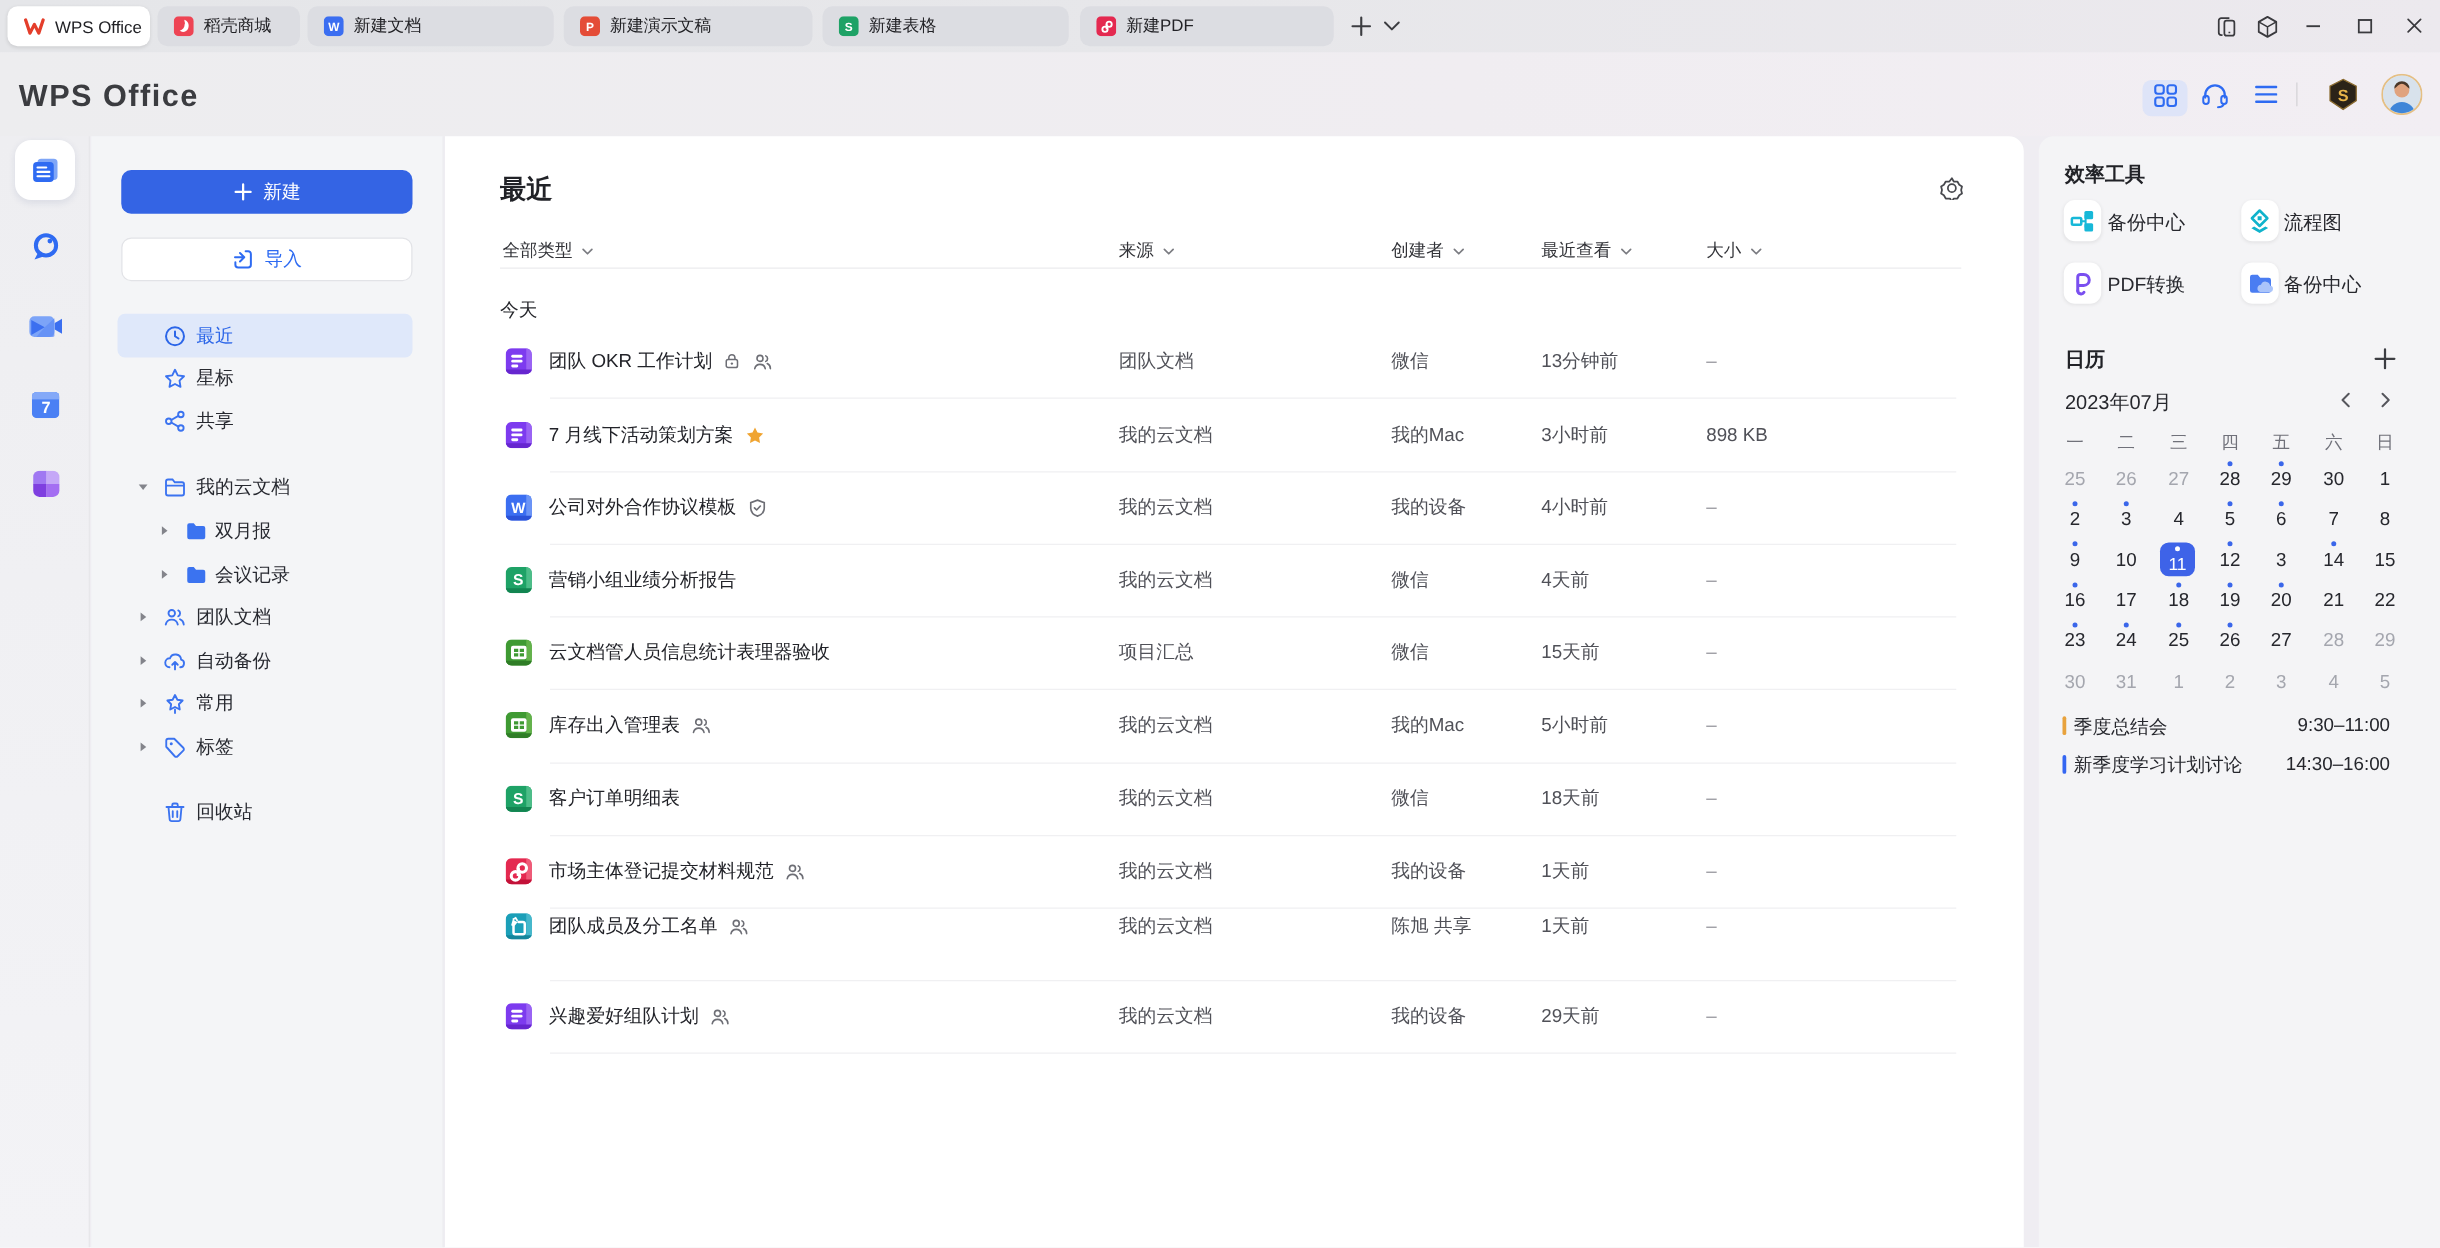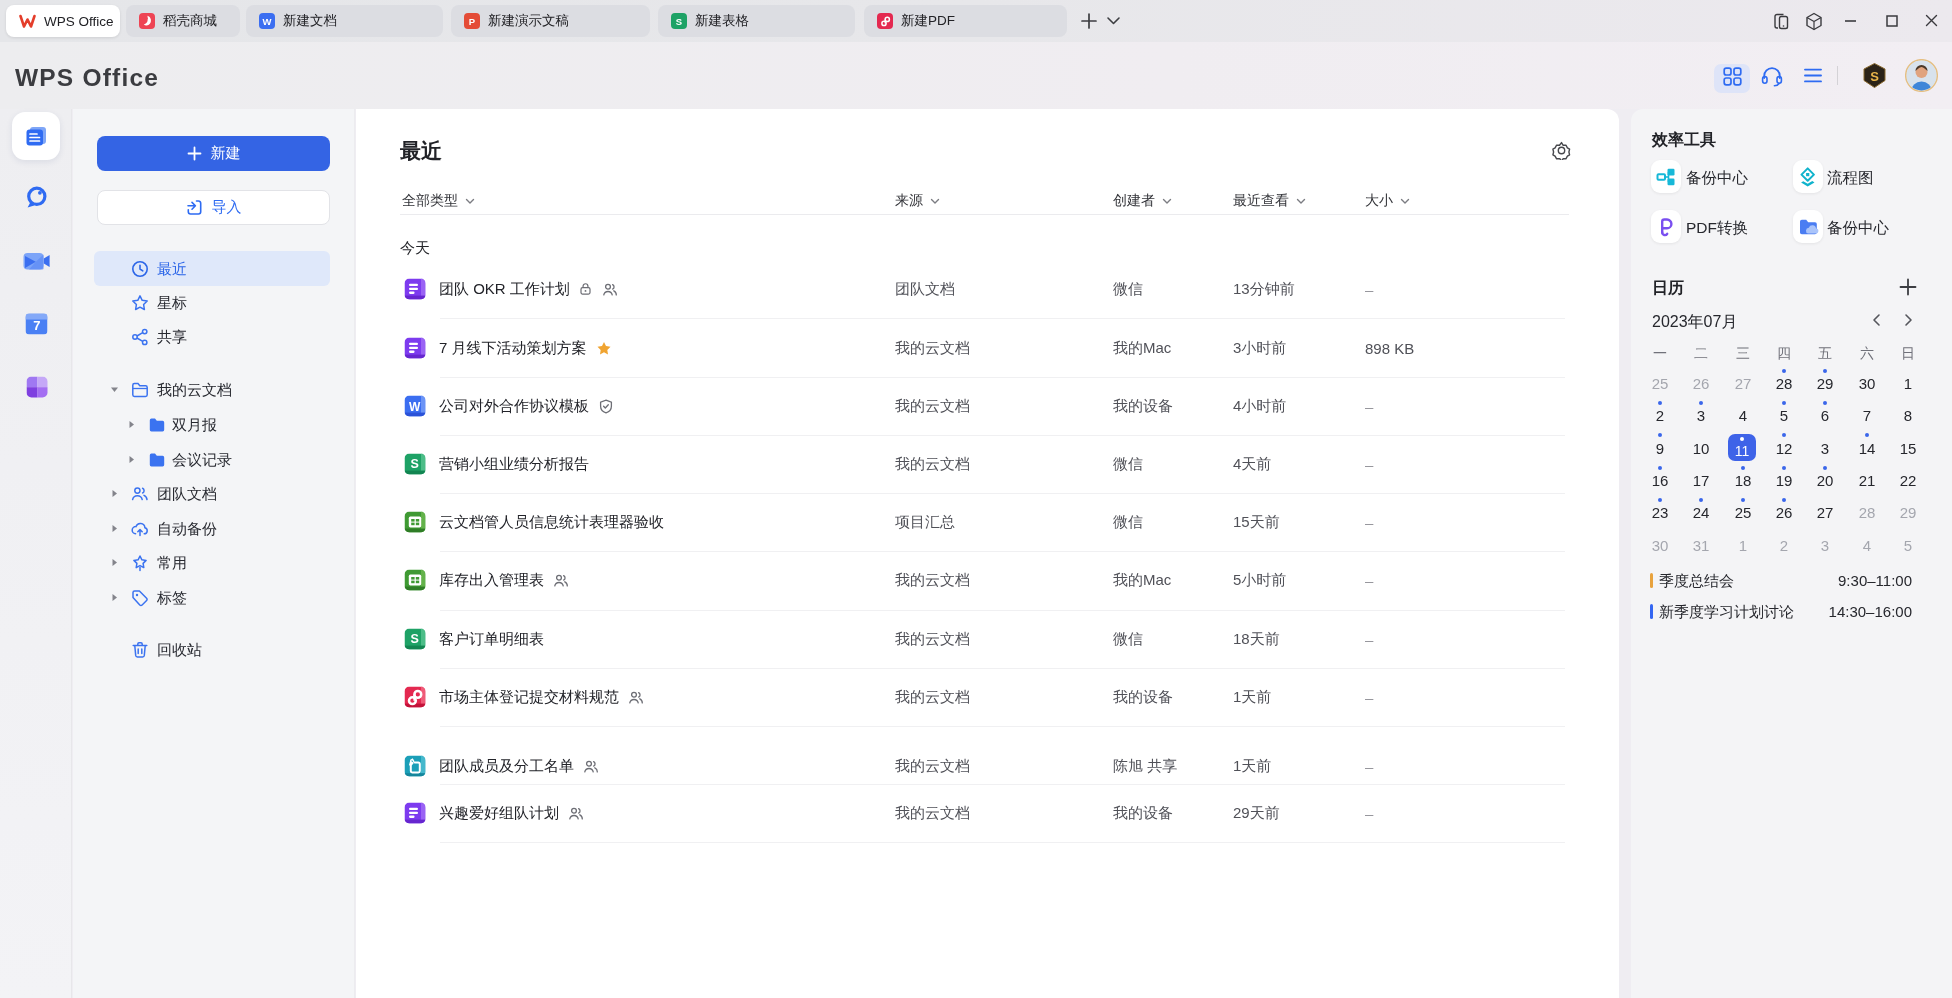--- a/index.html
+++ b/index.html
@@ -511,21 +511,21 @@
       </svg>
       <span class="tt">市场主体登记提交材料规范<svg style="margin-left:9px" width="16" height="16" viewBox="0 0 16 16">
           <use href="#i-ppl"></use>
         </svg></span>
       <span class="cc" style="left:495px">我的云文档</span>
       <span class="cc" style="left:713px">我的设备</span>
       <span class="cc" style="left:833px">1天前</span>
       <span class="cc" style="left:965px;color:#97979d">–</span>
     </div>
 <div class="rdiv" style="top:617px"></div>
-<div class="row" style="top:628px">
+<div class="row" style="top:603px">
       <svg class="ric">
         <use href="#i-fdoc"></use>
       </svg>
       <span class="tt">团队成员及分工名单<svg style="margin-left:9px" width="16" height="16" viewBox="0 0 16 16">
           <use href="#i-ppl"></use>
         </svg></span>
       <span class="cc" style="left:495px">我的云文档</span>
       <span class="cc" style="left:713px">陈旭 共享</span>
       <span class="cc" style="left:833px">1天前</span>
       <span class="cc" style="left:965px;color:#97979d">–</span>

